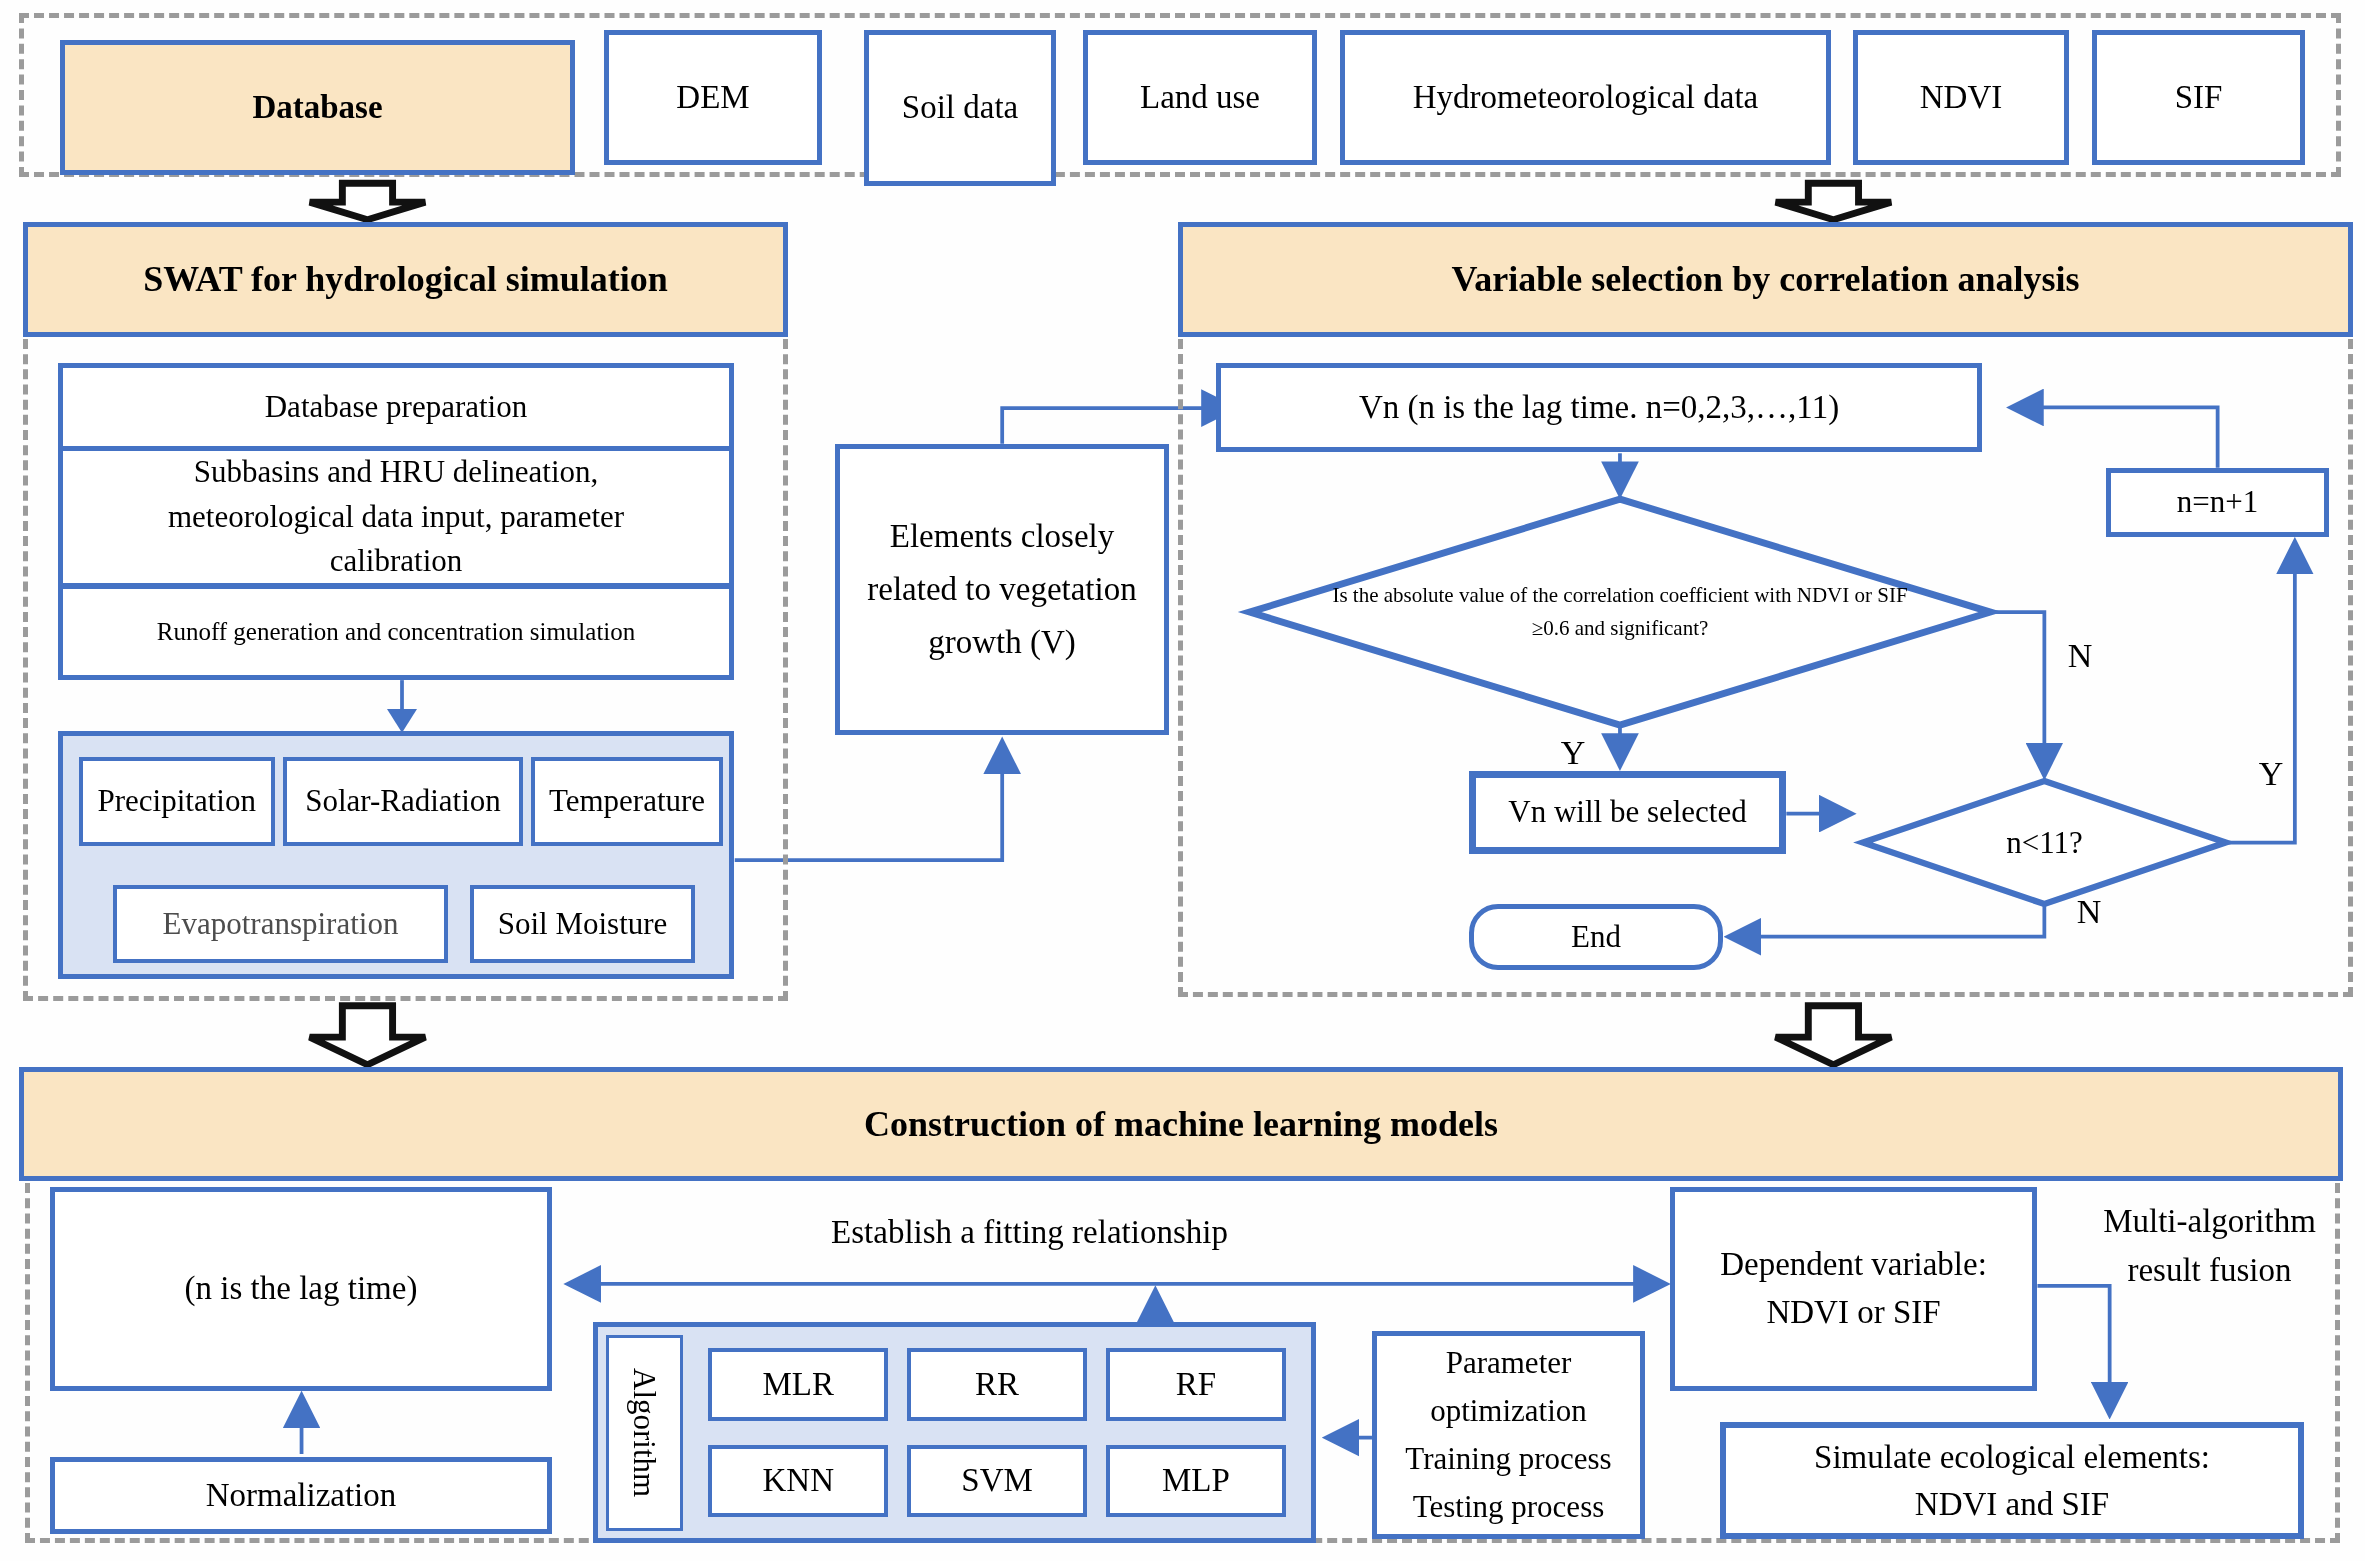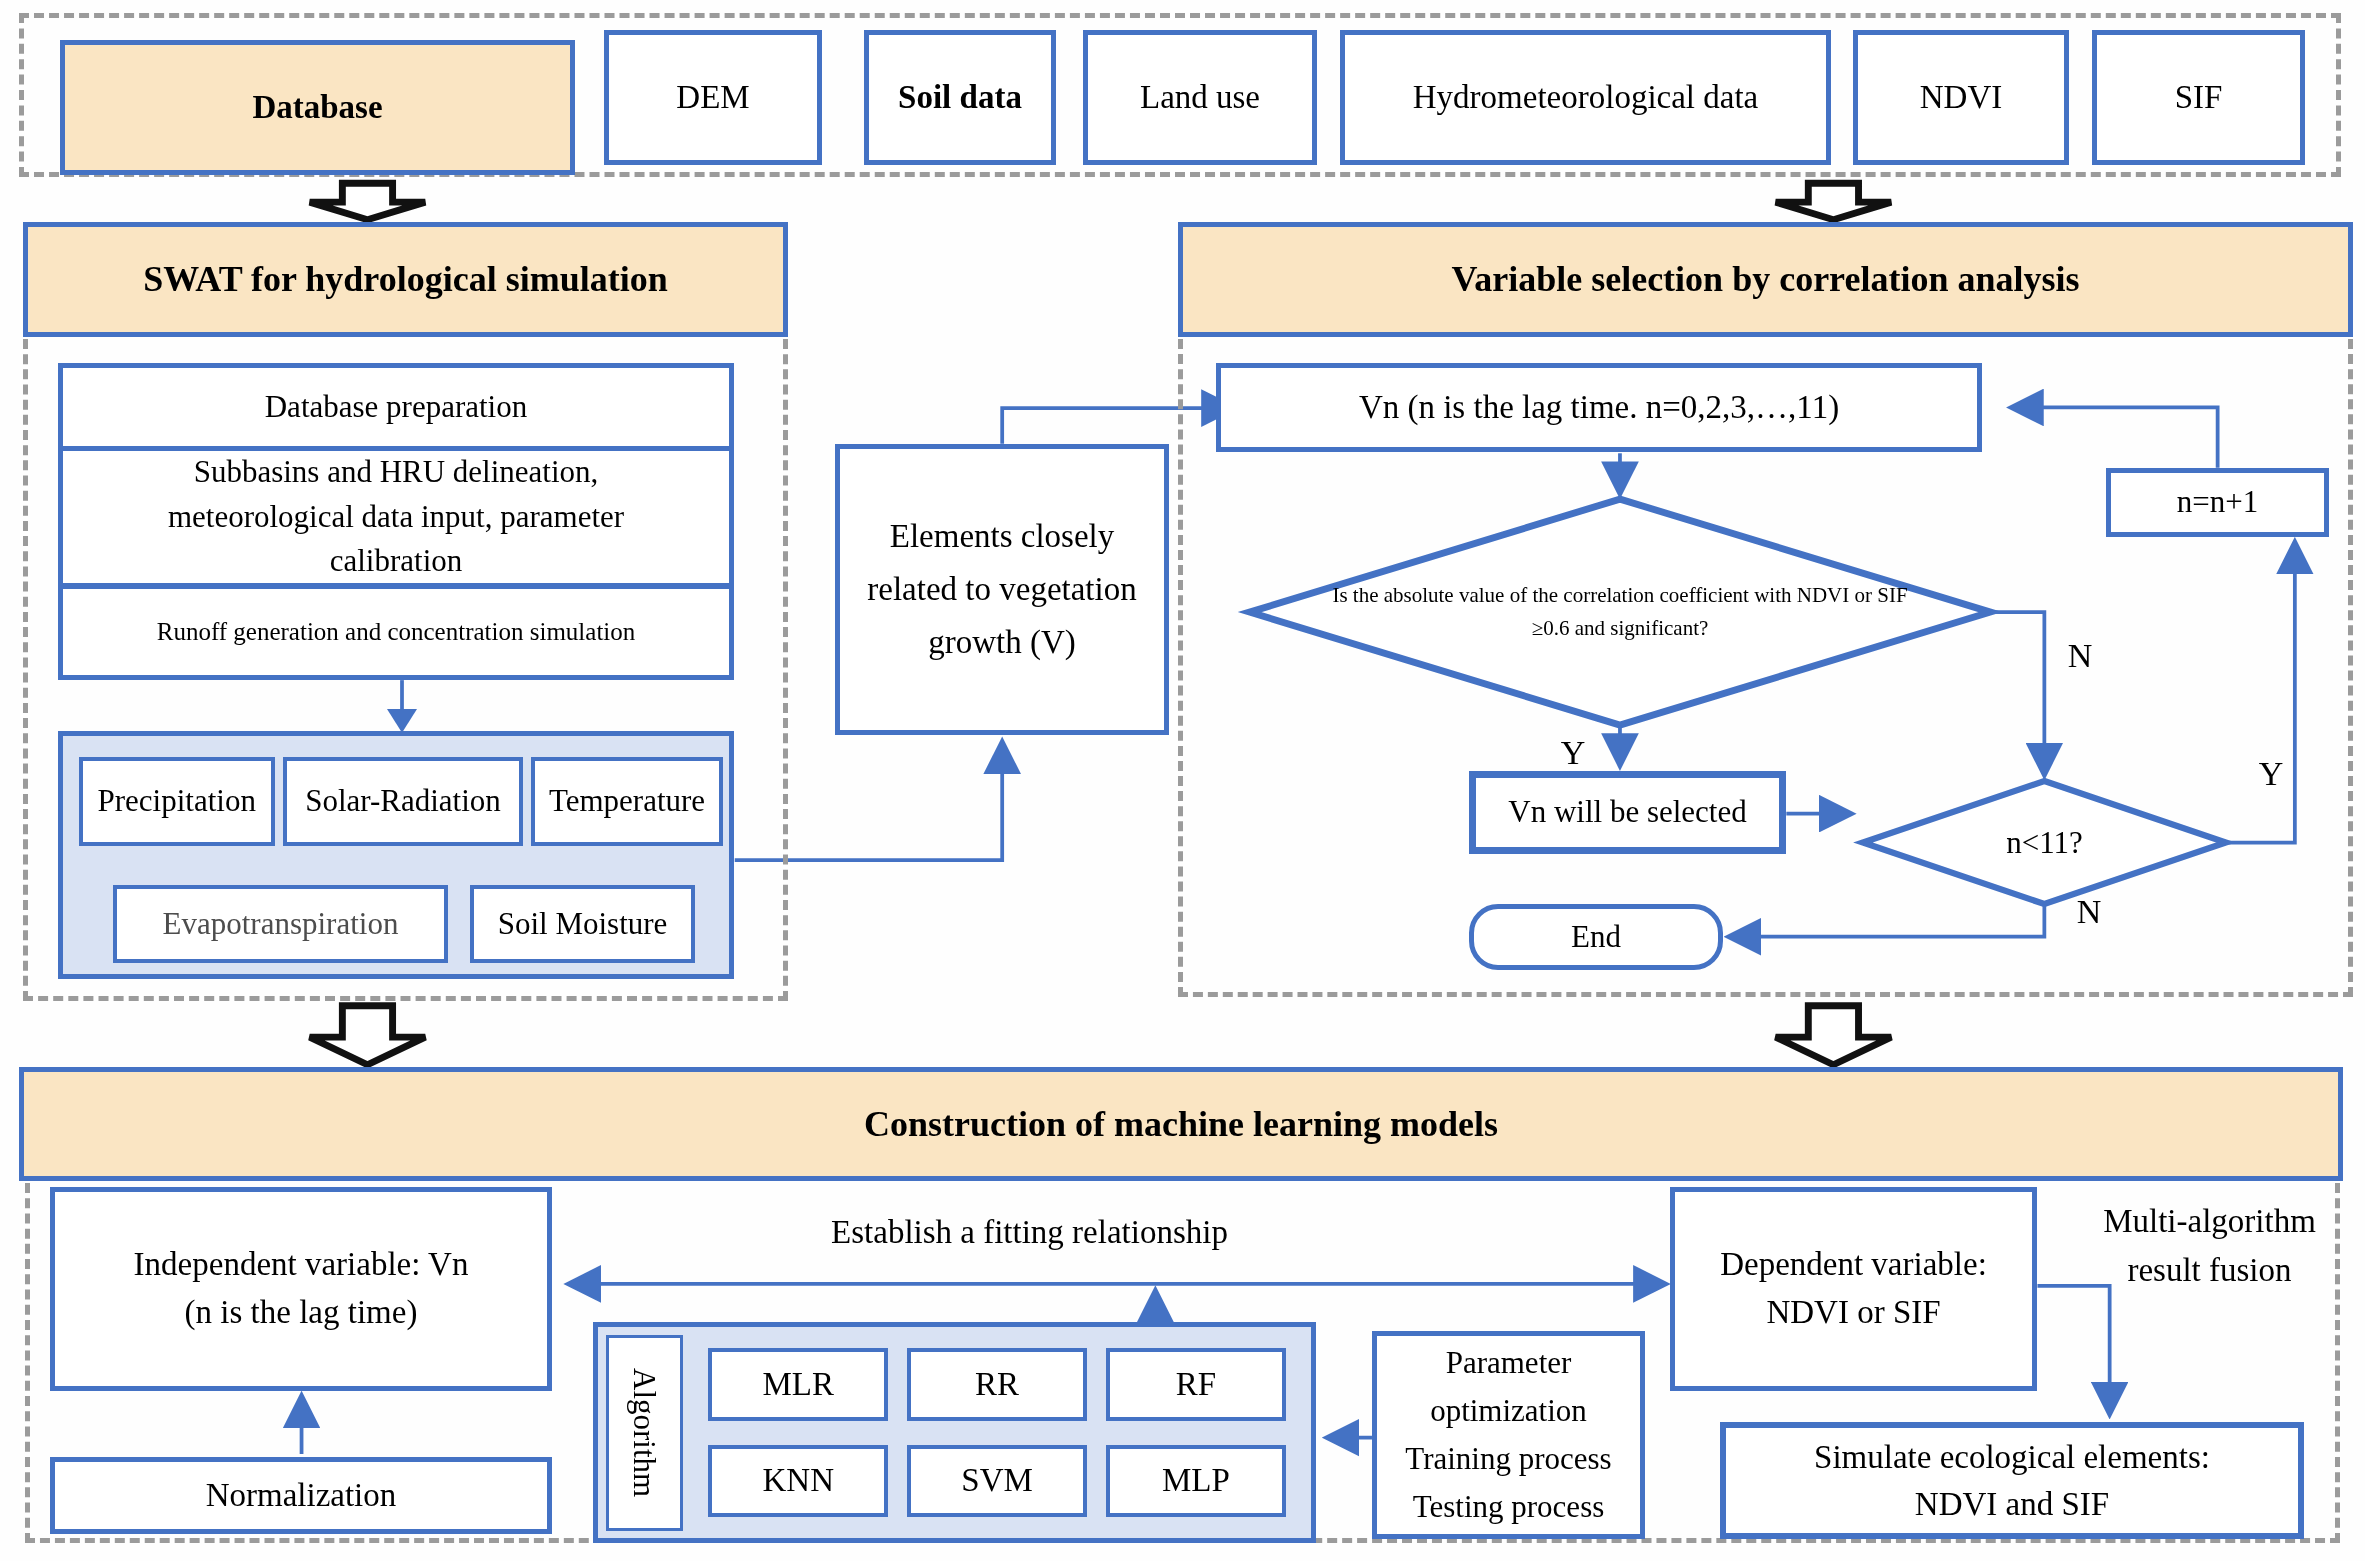--- a/index.html
+++ b/index.html
@@ -74,21 +74,21 @@
     <polyline class="line" marker-end="url(#ah)" points="3245,2048 3360,2048 3360,2252"></polyline>
   </svg>
 
   <div class="dashed" style="left:19px;top:12.6px;width:2322px;height:164px;"></div>
   <div class="box tan" style="left:60px;top:30px;width:515px;height:135px;margin-top:10px;">
       <span>Database</span>
     </div>
   <div class="box" style="left:604px;top:30px;width:218px;height:135px;">
       <span>DEM</span>
     </div>
-  <div class="box" style="left:864px;top:30px;width:192px;height:135px;font-weight:bold;">
+  <div class="box" style="left:864px;top:30px;width:192px;height:156px;">
       <span>Soil data</span>
     </div>
   <div class="box" style="left:1340px;top:30px;width:491px;height:135px;">
       <span>Hydrometeorological data</span>
     </div>
   <div class="box" style="left:1083px;top:30px;width:234px;height:135px;">
       <span>Land use</span>
     </div>
   <div class="box" style="left:1853px;top:30px;width:216px;height:135px;">
       <span>NDVI</span>
@@ -181,21 +181,20 @@
   <div class="box round" style="left:1469px;top:904px;width:254px;height:66px;border-width:5.7px;font-size:31px;">
       <span>End</span>
     </div>
 
   <div class="box tan hdr" style="left:19px;top:1067px;width:2324px;height:114px;">
       <span>Construction of machine learning models</span>
     </div>
   <div class="dashed no-top" style="left:25px;top:1183px;width:2315px;height:360px;"></div>
 
   <div class="box" style="left:50px;top:1187px;width:502px;height:204px;border-width:5.7px;flex-direction:column;">
-    <div>Independent variable: Vn</div>
     <div>(n is the lag time)</div>
   </div>
   <div class="box" style="left:50px;top:1457px;width:502px;height:77px;border-width:5.7px;">
       <span>Normalization</span>
     </div>
 
   <div class="txt" style="left:703px;top:1210px;width:653px;height:46px;">
       <span>Establish a fitting relationship</span>
     </div>
 

